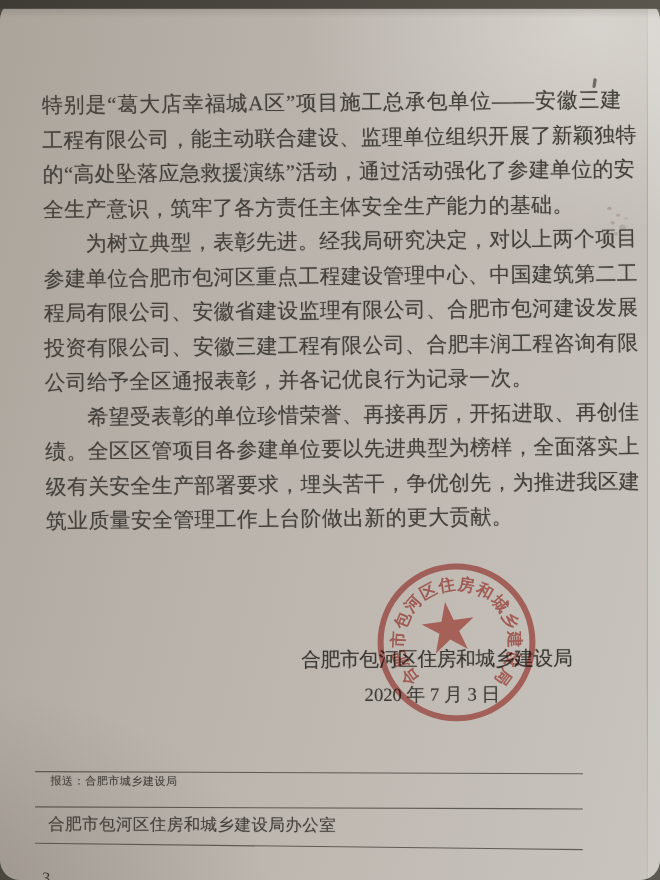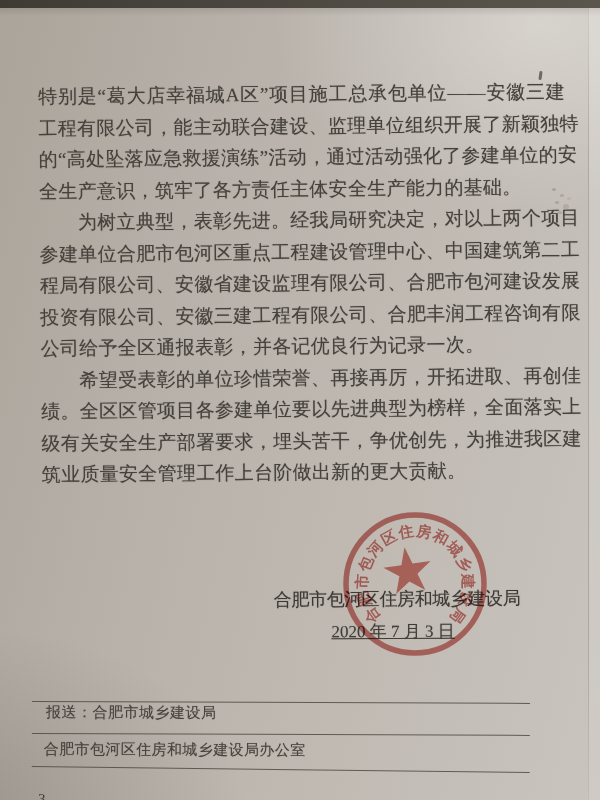--- a/index.html
+++ b/index.html
@@ -16,20 +16,21 @@
     z-index:5;
   }
   
   .paper{
     position:absolute;left:0;top:0;width:600px;height:800px;
     background:
       linear-gradient(180deg,rgba(70,66,58,.30) 0,rgba(70,66,58,0) 16px),
       radial-gradient(ellipse 430px 300px at 90% 3%,rgba(236,233,229,.50),rgba(236,233,229,0) 62%),
       radial-gradient(ellipse 520px 360px at -6% 103%,rgba(58,48,38,.20),rgba(58,48,38,0) 55%),
       linear-gradient(103deg,#aba49b 0%,#b7b1a9 32%,#c0bab3 64%,#c9c4be 100%);
+    border-radius: 18px;
   }
   
   .crease{
     position:absolute;left:588px;top:8px;width:1px;height:792px;
     background:linear-gradient(rgba(108,102,94,.05),rgba(108,102,94,.28) 18%,rgba(108,102,94,.30) 78%,rgba(108,102,94,.08));
     z-index:2;
   }
   .edge-light{
     position:absolute;left:589px;top:8px;width:11px;height:792px;
     background:linear-gradient(180deg,rgba(255,255,255,.18),rgba(255,255,255,.10));
@@ -57,42 +58,41 @@
     transform:rotate(-0.35deg);
     text-shadow:0 0 1px rgba(61,58,53,.45);
     z-index:3;
   }
   .doc-date{
     position:absolute;left:327px;top:620px;width:132px;
     font-size:17px;color:#403d38;text-align:center;white-space:nowrap;
     transform:rotate(-0.3deg);
     text-shadow:0 0 1px rgba(64,61,56,.4);
     z-index:3;
-    text-decoration:underline;
   }
   
   .seal{
     position:absolute;left:335px;top:502px;width:160px;height:160px;
     opacity:.84;mix-blend-mode:multiply;z-index:4;
   }
   .seal text{
     font-family:"Liberation Serif","DejaVu Serif",serif;
     font-weight:bold;font-size:15px;
   }
   
   .footer{
     position:absolute;left:32px;top:694px;width:498px;height:80px;
     transform:rotate(0.22deg);transform-origin:left top;z-index:3;
   }
   .rule{position:absolute;left:0;width:498px;height:0;border-top:1.6px solid rgba(78,74,66,.85);}
   .rule1{top:7px;}
   .rule2{top:39px;}
   .rule3{top:76px;transform:rotate(0.45deg);transform-origin:right top;}
   .copy-line{
-    position:absolute;left:14px;top:9px;font-size:15px;color:#46423c;
+    position:absolute;left:14px;top:9px;font-size:10px;color:#46423c;
     letter-spacing:.5px;white-space:nowrap;
     text-shadow:0 0 1px rgba(70,66,60,.4);
   }
   .issuer-row{
     position:absolute;left:12px;top:46px;width:478px;
     display:flex;justify-content:space-between;align-items:baseline;
     font-size:15px;color:#46423c;letter-spacing:.4px;white-space:nowrap;
     text-shadow:0 0 1px rgba(70,66,60,.4);
   }
   

